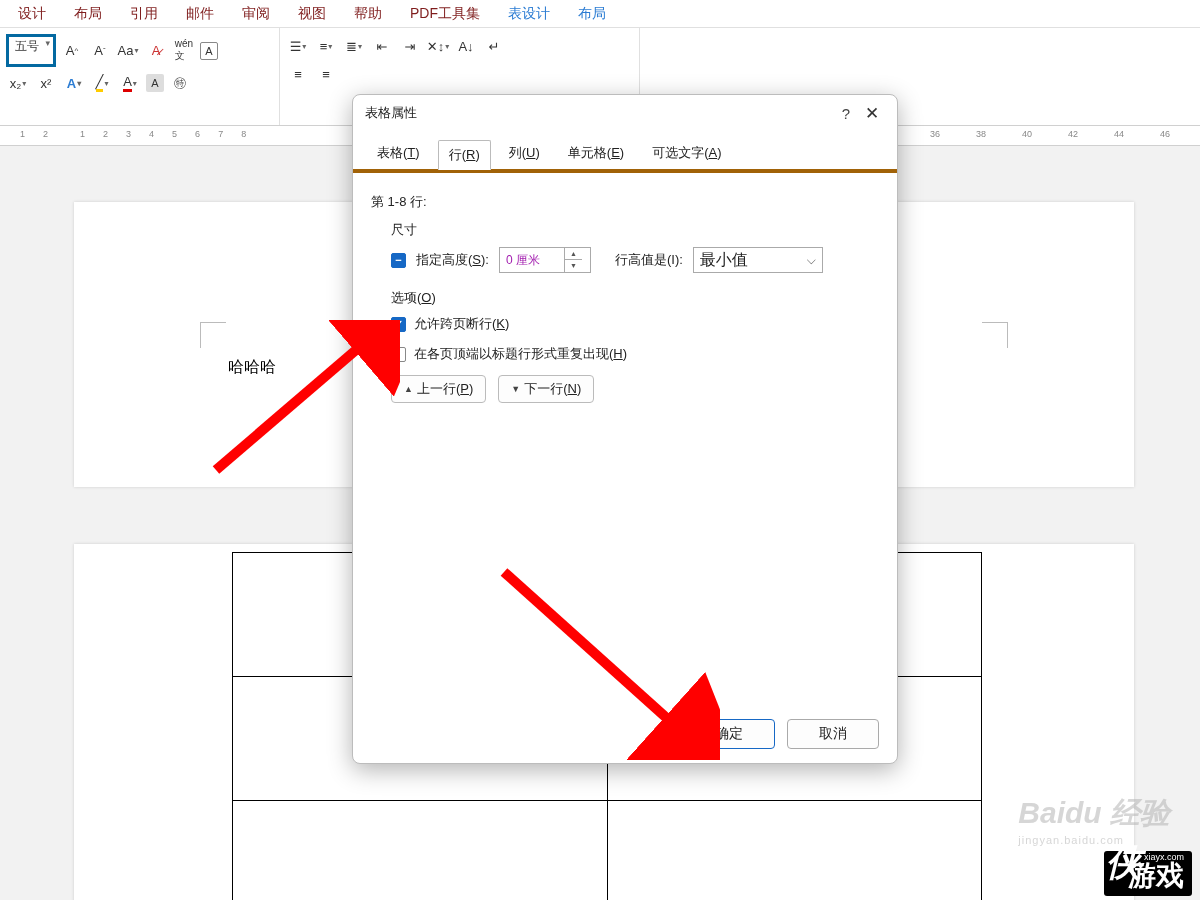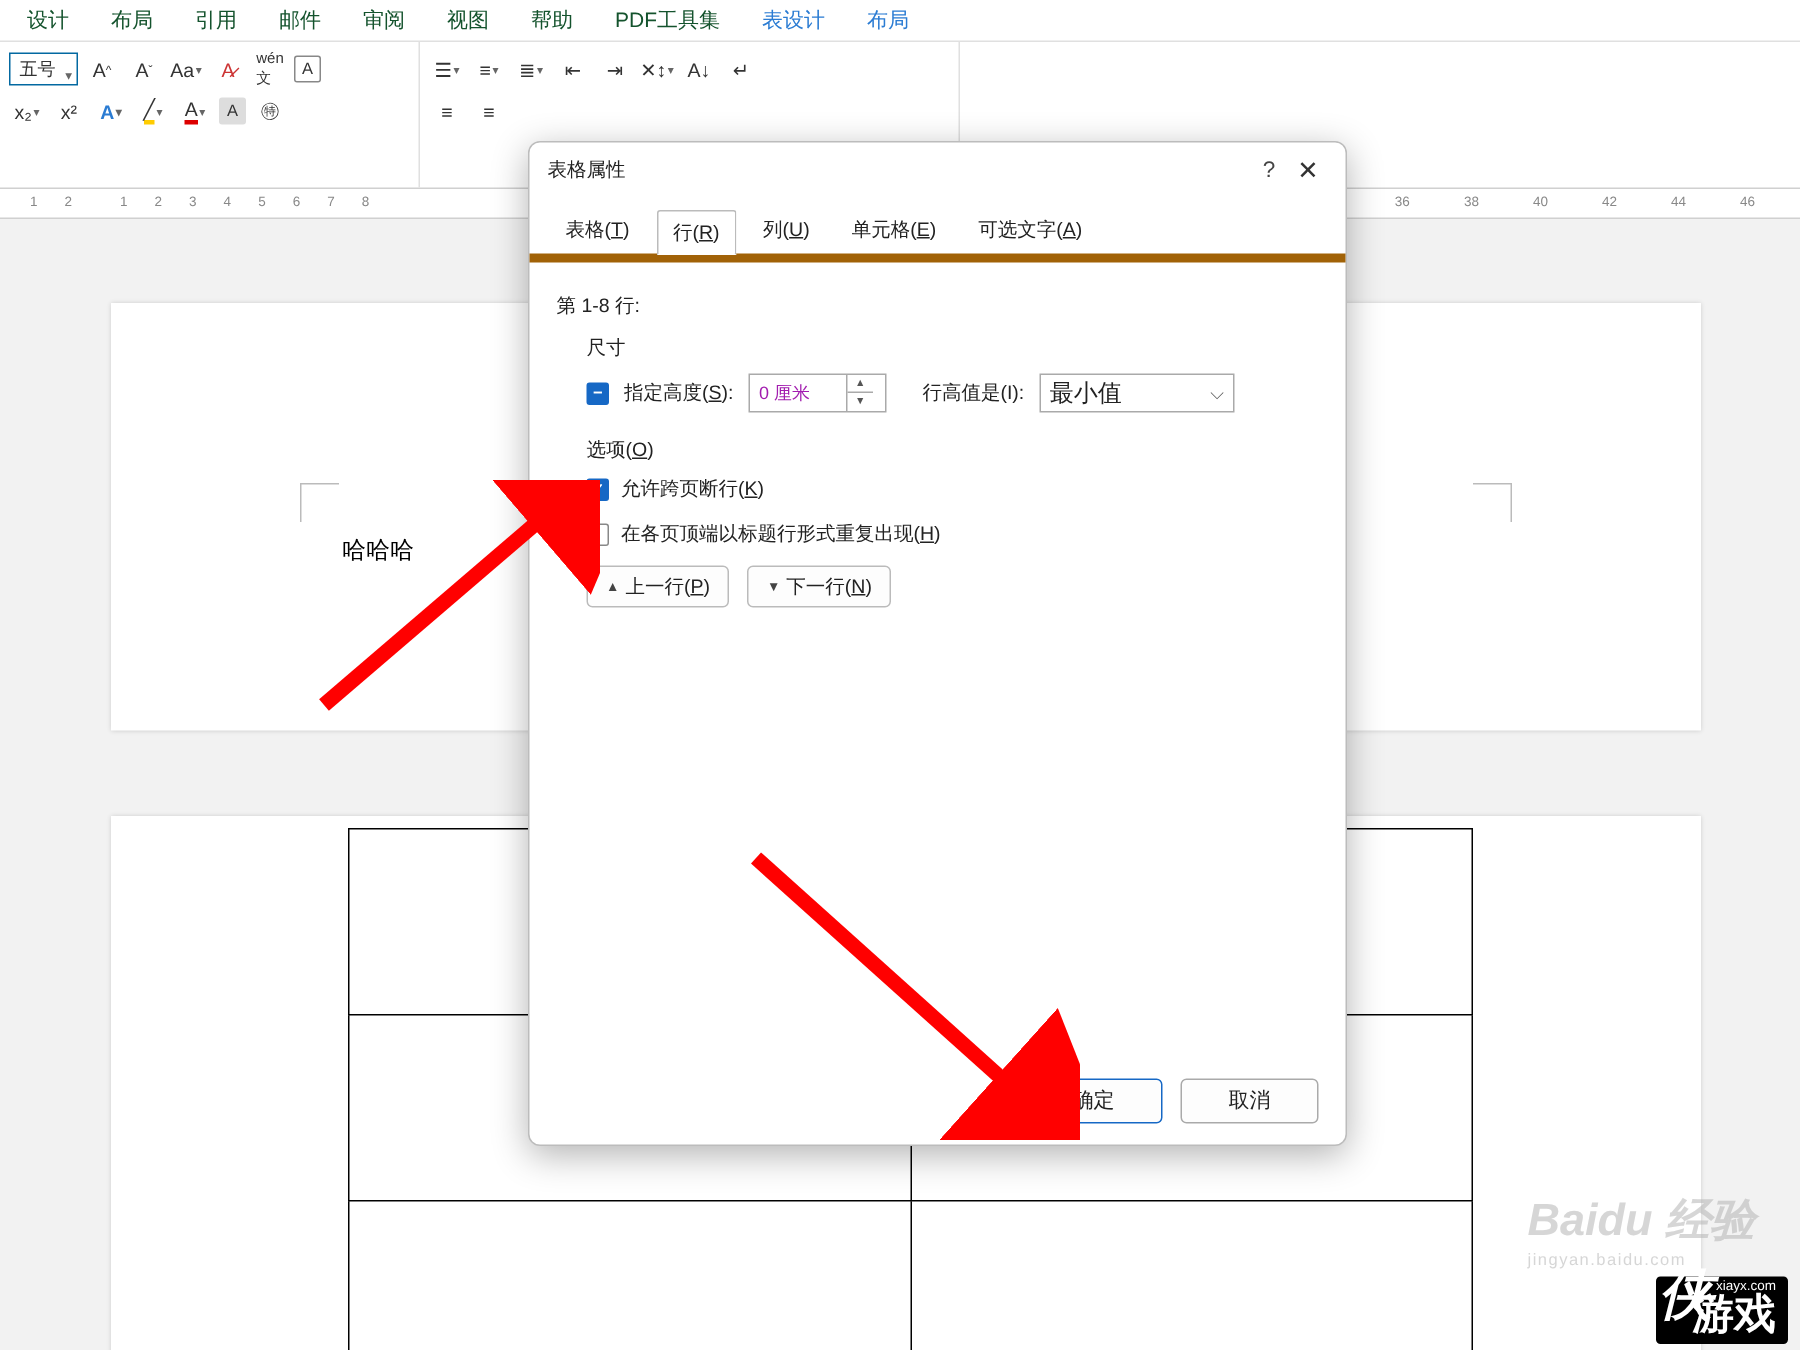--- a/index.html
+++ b/index.html
@@ -1,30 +1,30 @@
 <!DOCTYPE html>
 <html><head>
 <meta charset="utf-8">
 <style>
 * { box-sizing: border-box; margin: 0; padding: 0; font-family: "Microsoft YaHei", "SimSun", sans-serif; }
 body { background: #f0f0f0; width: 1200px; height: 900px; overflow: hidden; position: relative; }
 
 
 .menubar { background: #fff; height: 28px; display: flex; align-items: center; padding: 0 4px; font-size: 14px; border-bottom: 1px solid #e0e0e0; }
-.menubar span { padding: 0 14px; cursor: default; color: #14532d; }
+.menubar span { padding: 0 14px; cursor: default; color: #7f1d1d; }
 .menubar span.active { color: #2b7cd3; }
 
 
 .ribbon { background: #fff; height: 98px; display: flex; border-bottom: 1px solid #d0d0d0; font-size: 12px; color: #333; position: relative; }
 .ribbon-group { border-right: 1px solid #e0e0e0; padding: 4px 6px; display: flex; flex-direction: column; position: relative; }
 .ribbon-row { display: flex; align-items: center; gap: 4px; padding: 2px 0; }
 .ribbon-label { text-align: center; font-size: 12px; color: #666; position: absolute; bottom: 2px; width: 100%; left: 0; }
 .rbtn { width: 24px; height: 24px; display: inline-flex; align-items: center; justify-content: center; font-size: 13px; border-radius: 2px; }
 .dropdown-caret { font-size: 8px; color: #666; margin-left: 1px; }
-.font-size-sel { border: 1px solid #0369a1; padding: 1px 14px 1px 6px; font-size: 12px; height: 22px; display: flex; align-items: flex-end; background: #fff; position: relative; }
+.font-size-sel { border: 3px solid #0369a1; padding: 1px 14px 1px 6px; font-size: 12px; height: 33px; display: flex; align-items: flex-start; background: #fff; position: relative; }
 .font-size-sel::after { content:"▾"; position:absolute; right:3px; font-size:9px; color:#666;}
 
 .style-gallery { display: flex; gap: 0; align-items: center; padding-left: 8px; }
 .style-item { width: 135px; height: 70px; display: flex; align-items: center; justify-content: center; font-size: 20px; color: #222; }
 .style-item.selected { border: 1px solid #b5b5b5; background:#fdfdfd; }
 .style-item.h1 { font-weight: bold; font-size: 26px; }
 
 
 .ruler { height: 20px; background: #fff; border-bottom: 1px solid #d0d0d0; position: relative; font-size: 9px; color: #777; overflow: hidden; }
 
@@ -39,21 +39,21 @@
 .haha { position: absolute; top: 155px; left: 154px; font-size: 16px; color: #000; }
 .doc-table { position:absolute; border-collapse: collapse; left: 158px; top: 8px; width: 750px; }
 .doc-table td { border: 1px solid #000; height: 124px; }
 
 
 .dialog { position: absolute; top: 94px; left: 352px; width: 546px; height: 670px; background: #fff; border: 1px solid #bcbcbc; border-radius: 8px; box-shadow: 0 6px 24px rgba(0,0,0,0.3); font-size: 13px; color: #222; z-index: 100; }
 .dlg-title { display: flex; align-items: center; height: 36px; padding: 0 12px; font-size: 13px; }
 .dlg-title .title-text { flex: 1; }
 .dlg-title .help { width: 26px; text-align: center; font-size: 15px; color: #444; }
 .dlg-title .close { width: 26px; text-align: center; font-size: 17px; color: #333; }
-.dlg-tabs { display: flex; gap: 8px; padding: 8px 14px 0; border-bottom: 6px solid #a16207; }
+.dlg-tabs { display: flex; gap: 8px; padding: 8px 14px 0; border-bottom: 4px solid #a16207; }
 .dlg-tab { padding: 5px 10px; font-size: 13px; color: #222; }
 .dlg-tab.active { border: 1px solid #bbb; border-bottom: 1px solid #fff; border-radius: 2px 2px 0 0; background: #fff; position: relative; top: 1px; }
 .dlg-tab u { text-decoration: underline; }
 .dlg-body { padding: 14px 18px; }
 .dlg-line { margin: 6px 0 10px; font-size: 13px; }
 .fieldset-label { font-size: 13px; margin-bottom: 8px; }
 .size-row { display: flex; align-items: center; gap: 10px; margin-left: 20px; margin-bottom: 16px; }
 .chk { width: 15px; height: 15px; border: 1.5px solid #1668c5; background: #1668c5; display: inline-flex; align-items: center; justify-content: center; color:#fff; font-size:11px; border-radius:2px; }
 .chk.minus::before { content: "−"; font-weight:bold; }
 .chk.checked::before { content: "✓"; font-weight:bold; }

